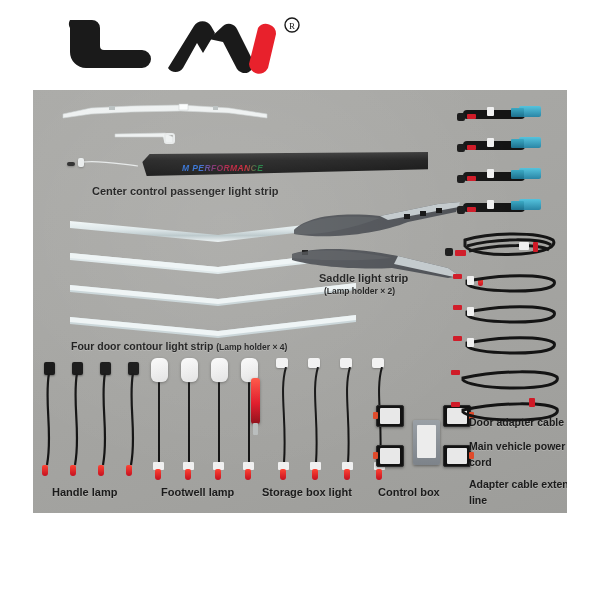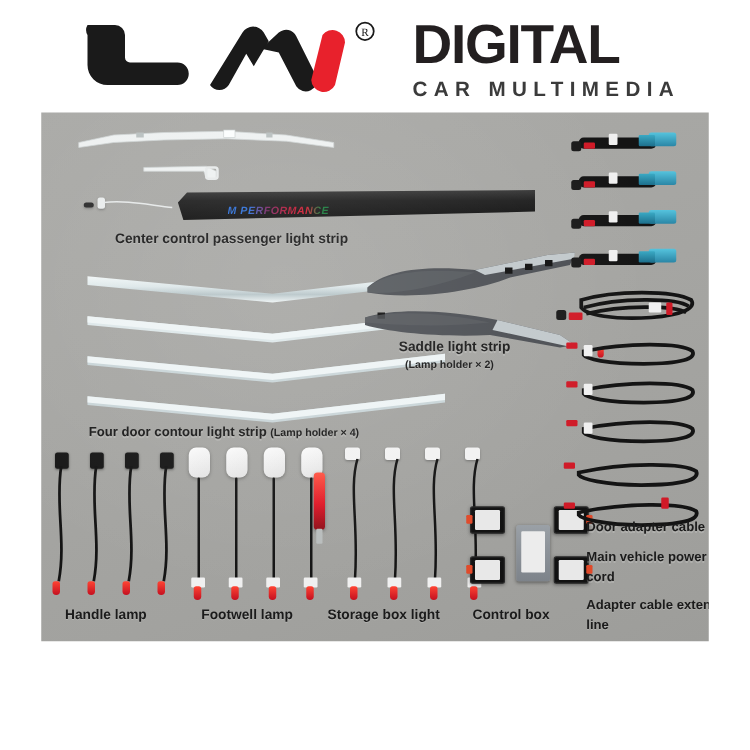--- a/index.html
+++ b/index.html
@@ -118,24 +118,20 @@
       <path d="M147 27 l14 -13 a9 9 0 0 1 14 3 l16 32 a9 9 0 0 1 -16 8 l-14 -27 z" fill="#1a1a1a"></path>
 
       <path d="M196 16 a10 10 0 0 1 18 6 l-8 34 a10 10 0 0 1 -19 -4 z" fill="#e8212c"></path>
 
       <circle cx="230" cy="13" r="7" fill="none" stroke="#1a1a1a" stroke-width="1.4"></circle>
       <text x="230" y="17" font-size="9" font-family="Liberation Serif, serif" fill="#1a1a1a" text-anchor="middle">R</text>
     </svg>
 
     <div class="brand-divider"></div>
 
-    <div class="brand-block">
-      <div class="brand-digital">DIGITAL</div>
-      <div class="brand-sub">CAR MULTIMEDIA</div>
-    </div>
   </div>
 
   <div class="panel">
 
     <svg style="position:absolute;left:28px;top:12px;width:210px;height:22px;" viewBox="0 0 210 22">
       <path d="M2 12 L30 6 L70 4 L120 3 L168 6 L206 12 L206 16 L168 11 L120 9 L70 10 L30 12 L2 16 Z" fill="#eef1f1" stroke="#cfd4d4" stroke-width="0.6"></path>
       <rect x="48" y="4" width="6" height="4" fill="#b9c0c0"></rect>
       <rect x="118" y="2" width="9" height="6" fill="#fbfdfd" stroke="#c6cccc" stroke-width="0.5"></rect>
       <rect x="152" y="4" width="5" height="4" fill="#b9c0c0"></rect>
     </svg>

